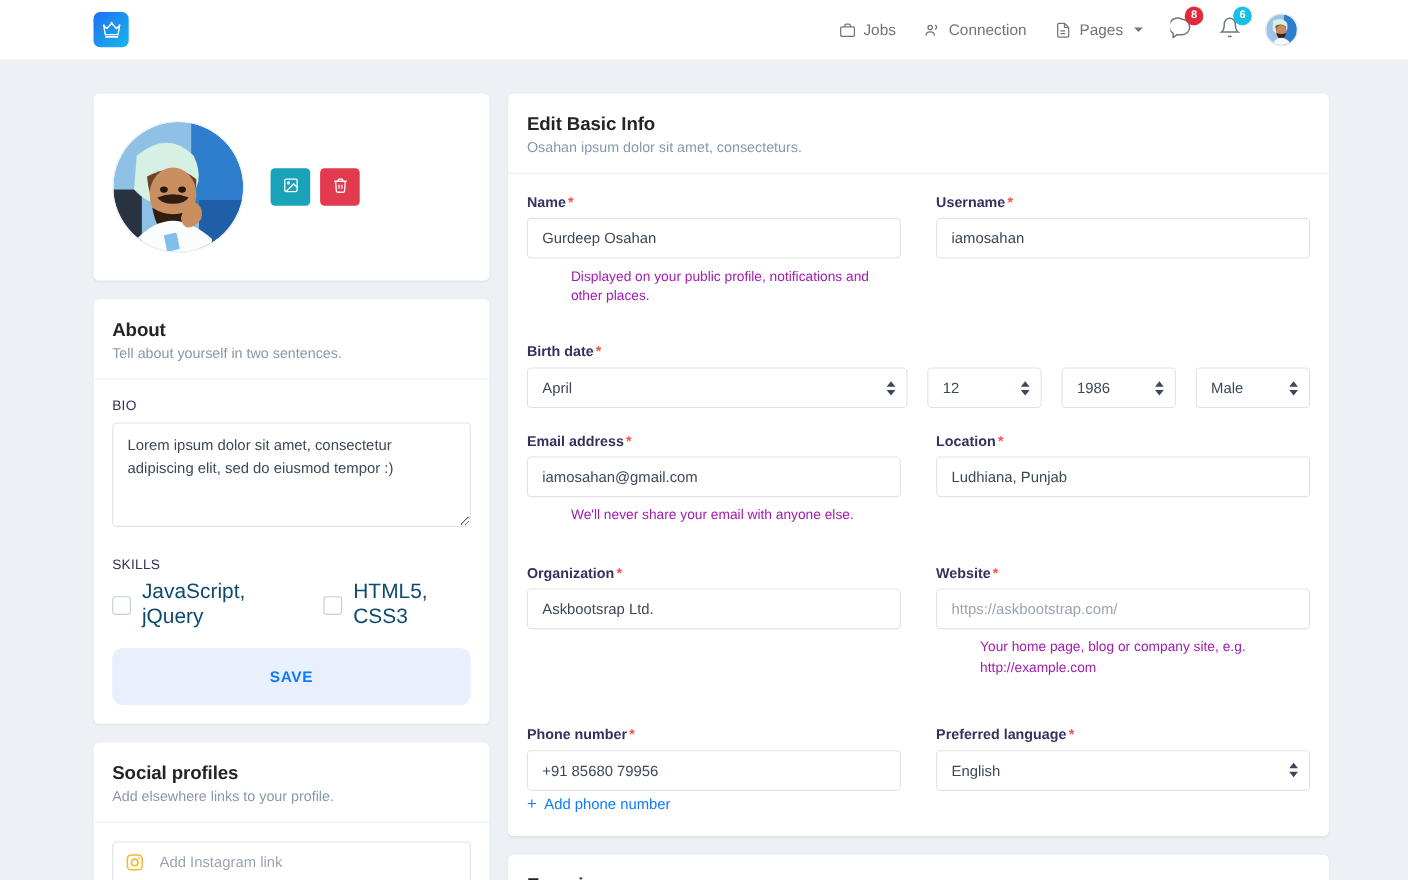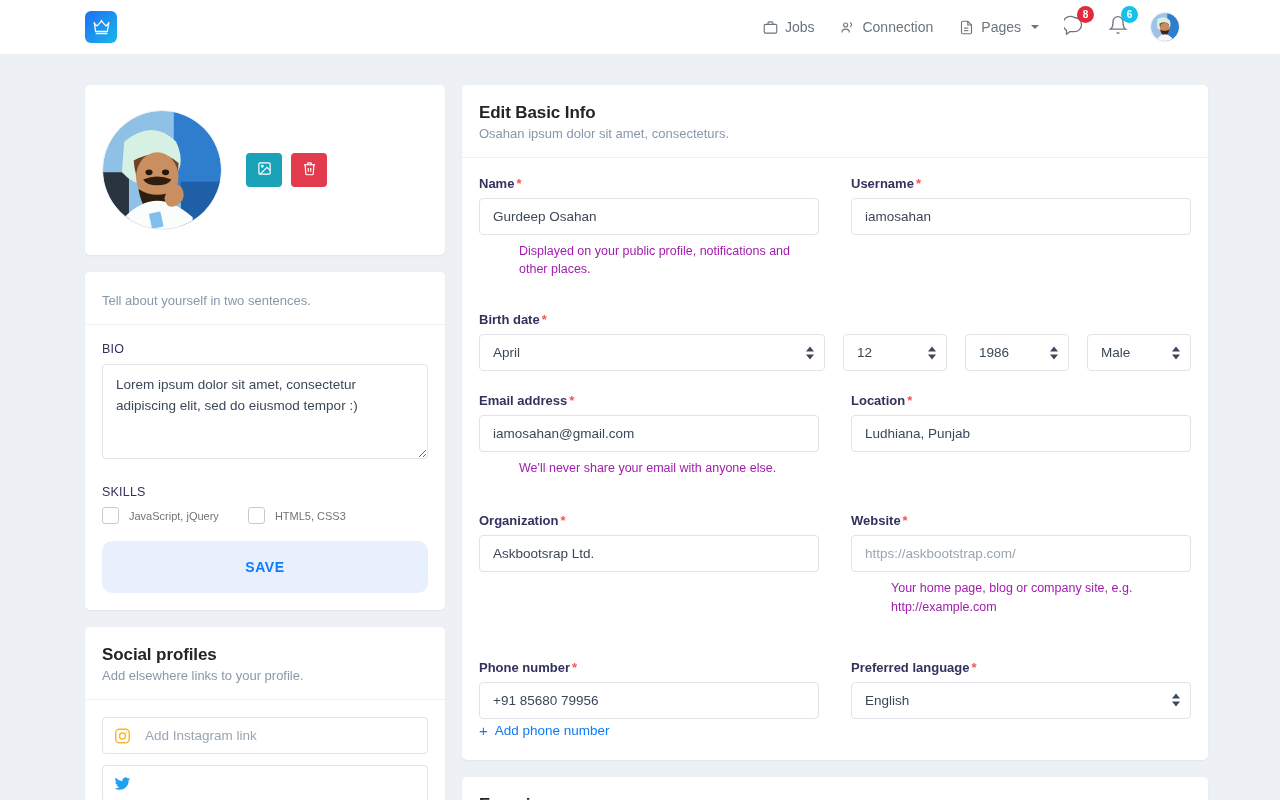--- a/index.html
+++ b/index.html
@@ -134,21 +134,21 @@
   .row2 > div { flex: 1; min-width: 0; }
   .fgroup { margin-bottom: 22px; }
 
   
   .checks { display: flex; gap: 29px; align-items: center; }
   .chk { display: flex; align-items: center; gap: 10px; cursor: pointer; }
   .chk .box {
     width: 17px; height: 17px; border: 1px solid #c3ccd6;
     border-radius: 3px; background: #fff; flex: none;
   }
-  .chk span { font-size: 11px; color: #737373; }
+  .chk span { font-size: 19px; color: #0c4a6e; }
 
   
   .save-btn {
     width: 100%; height: 52px; border: none; border-radius: 10px;
     background: #e8effd; color: #0d7bfb; font-size: 14px;
     font-weight: bold; letter-spacing: .6px; cursor: pointer;
     font-family: "Liberation Sans", sans-serif;
   }
 
   
@@ -308,20 +308,21 @@
                 <path d="M9 6V4a1 1 0 0 1 1-1h4a1 1 0 0 1 1 1v2"></path>
               </svg>
             </span>
           </button>
         </div>
       </div>
     </div>
 
     <div class="card">
       <div class="card-head">
+        <div class="card-title">About</div>
         <div class="card-sub">Tell about yourself in two sentences.</div>
       </div>
       <div class="card-body">
         <div class="fgroup">
           <label class="lbl-caps">BIO</label>
           <textarea class="ta" style="">Lorem ipsum dolor sit amet, consectetur adipiscing elit, sed do eiusmod tempor :)</textarea>
         </div>
         <div>
           <label class="lbl-caps">SKILLS</label>
           <div class="checks">

